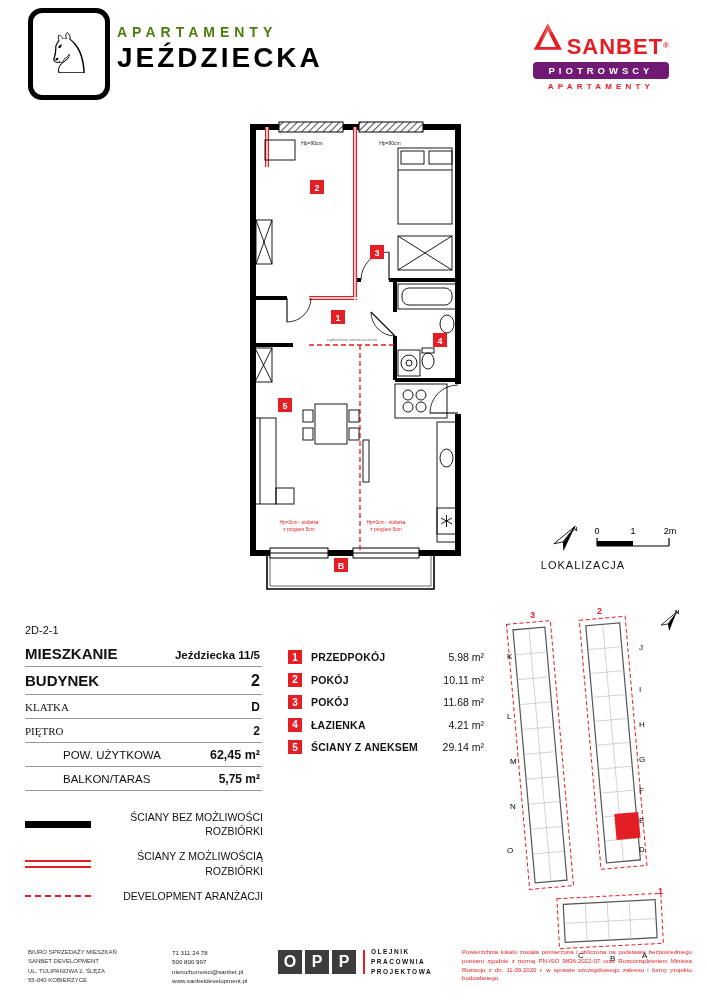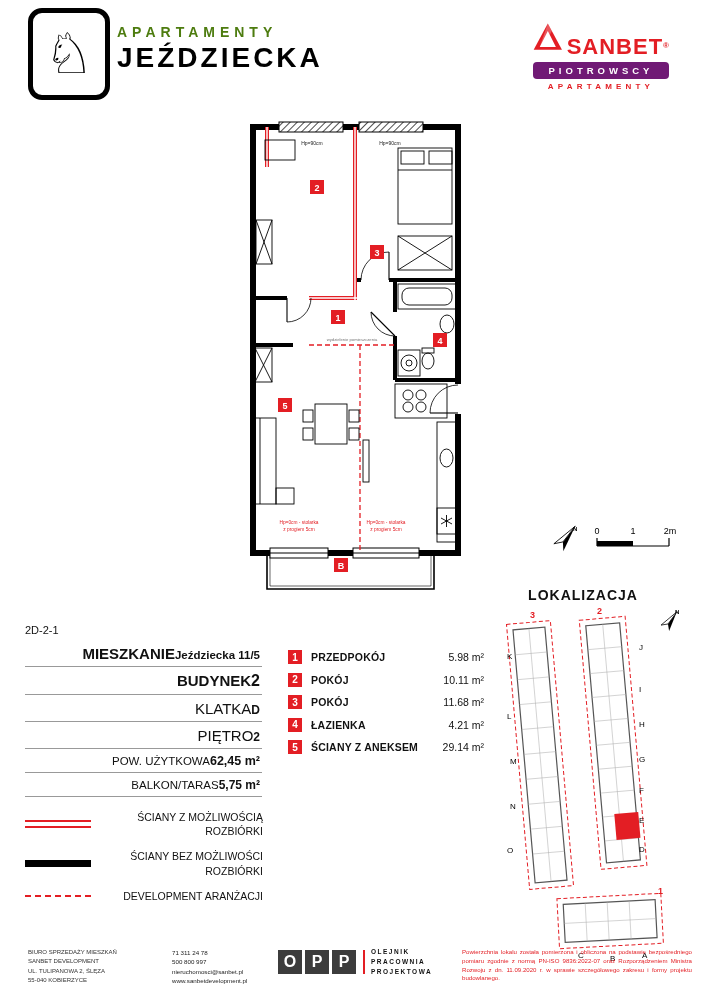--- a/index.html
+++ b/index.html
@@ -18,26 +18,26 @@
   .dev-row{display:flex;align-items:flex-end;}
   .dev-name{color:#e31e24;font-weight:800;font-size:22px;letter-spacing:1px;line-height:1;margin-left:4px;}
   .dev-reg{color:#e31e24;font-size:8px;vertical-align:super;font-weight:bold;}
   .dev-bar{margin-top:4px;background:#701a75;color:#fff;border-radius:4px;text-align:center;
            font-size:9.5px;letter-spacing:4px;padding:3px 0;font-weight:bold;}
   .dev-sub{margin-top:3px;color:#e31e24;font-size:8px;letter-spacing:4.2px;text-align:center;font-weight:bold;}
 
   
   .info{left:25px;top:624px;width:237px;}
   .code-row{text-align:left;padding-right:26px;font-weight:normal;font-size:11px;height:16px;}
-  .irow{display:flex;justify-content:flex-end;align-items:baseline;
+  .irow{display:flex;justify-content:space-between;align-items:baseline;
         border-bottom:1px solid #999;padding:5px 2px 4px 0;}
   .irow .lbl{font-weight:bold;}
   .r1 .lbl{font-size:15px;} .r1 .val{font-size:11.5px;font-weight:bold;}
   .r2 .lbl{font-size:15px;} .r2 .val{font-size:16px;font-weight:bold;}
-  .r3 .lbl,.r4 .lbl{font-size:15px;font-weight:500;} .r3 .val,.r4 .val{font-size:12px;font-weight:bold;}
+  .r3 .lbl,.r4 .lbl{font-size:11px;font-weight:500;font-family:Liberation Serif, serif;} .r3 .val,.r4 .val{font-size:12px;font-weight:bold;}
   .r5 .lbl,.r6 .lbl{font-size:11.5px;font-weight:500;margin-left:38px;} .r5 .val{font-size:12.5px;font-weight:bold;}
   .r6 .val{font-size:12px;font-weight:bold;}
 
   
   .rooms{left:288px;top:646px;width:196px;}
   .rrow{display:flex;align-items:center;height:22.5px;}
   .rnum{width:14px;height:14px;background:#e31e24;color:#fff;font-size:10px;font-weight:bold;
         display:flex;align-items:center;justify-content:center;flex:none;}
   .rname{margin-left:9px;font-size:10.5px;font-weight:bold;flex:1;letter-spacing:0.2px;}
   .rarea{font-size:10.5px;}
@@ -45,21 +45,21 @@
   
   .wlegend{left:25px;top:810px;width:238px;}
   .wrow{display:flex;align-items:center;margin-bottom:11px;}
   .sw{width:66px;margin-right:12px;flex:none;}
   .sw-black{height:7px;background:#000;}
   .sw-red2{height:4px;border-top:2px solid #e31e24;border-bottom:2px solid #e31e24;}
   .sw-dash{height:0;border-top:2px dashed #e31e24;}
   .wl-text{flex:1;text-align:right;font-size:10.5px;line-height:1.35;font-weight:500;}
 
   
-  .loc-title{left:523px;top:587px;width:120px;text-align:center;font-size:14px;font-weight:bold;letter-spacing:1px;}
+  .loc-title{left:523px;top:559px;width:120px;text-align:center;font-size:11px;font-weight:normal;letter-spacing:1px;}
   .bld{fill:#fff;stroke:#555;stroke-width:1.2;}
   .bdash{fill:none;stroke:#e31e24;stroke-width:1;stroke-dasharray:4 2.5;}
   .bdiv{stroke:#aaa;stroke-width:0.5;fill:none;}
   .blet{font-size:8px;fill:#000;}
   .bnum{font-size:9px;font-weight:bold;fill:#e31e24;}
 
   
   .office{left:28px;top:948px;width:135px;font-size:6px;line-height:1.55;color:#333;}
   .contact{left:172px;top:948px;width:110px;font-size:6.2px;line-height:1.5;color:#222;}
   .opp{left:278px;top:947px;display:flex;align-items:center;}
@@ -315,26 +315,26 @@
     </div>
     <div class="rrow">
       <span class="rnum">5</span>
       <span class="rname">ŚCIANY Z ANEKSEM</span>
       <span class="rarea">29.14 m²</span>
     </div>
   </div>
 
   <div class="abs wlegend">
     <div class="wrow">
+      <span class="sw sw-black"></span>
+      <span class="wl-text">ŚCIANY BEZ MOŻLIWOŚCI ROZBIÓRKI</span>
+    </div>
+    <div class="wrow">
       <span class="sw sw-red2"></span>
       <span class="wl-text">ŚCIANY Z MOŻLIWOŚCIĄ ROZBIÓRKI</span>
-    </div>
-    <div class="wrow">
-      <span class="sw sw-black"></span>
-      <span class="wl-text">ŚCIANY BEZ MOŻLIWOŚCI ROZBIÓRKI</span>
     </div>
     <div class="wrow">
       <span class="sw sw-dash"></span>
       <span class="wl-text">DEVELOPMENT ARANŻACJI</span>
     </div>
   </div>
 
   <div class="abs loc-title">LOKALIZACJA</div>
   <svg class="abs" style="left:498px;top:602px;width:200px;height:372px" viewBox="0 0 200 372">
     <g transform="rotate(36 170 22)">

